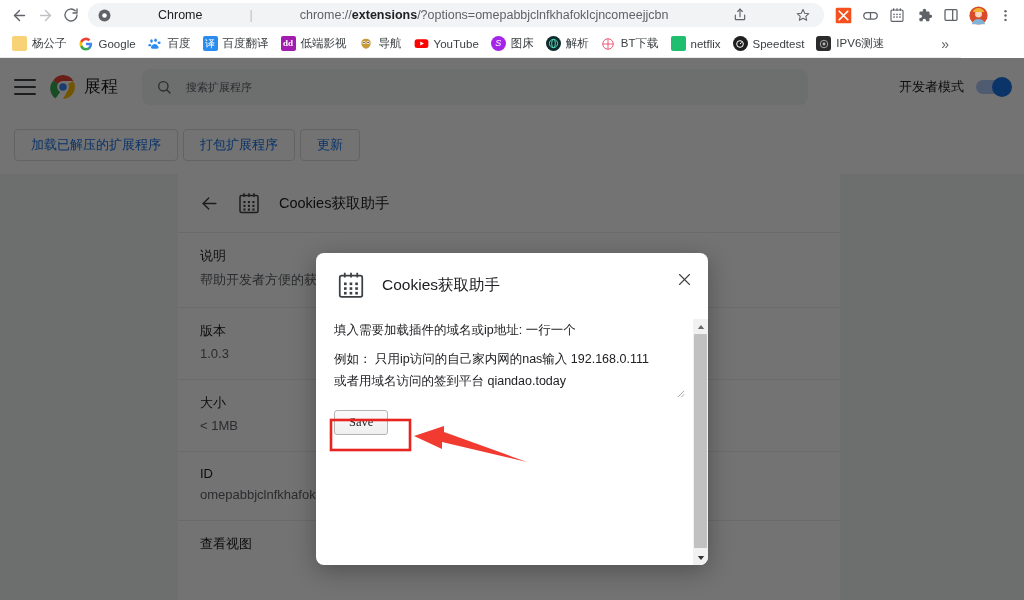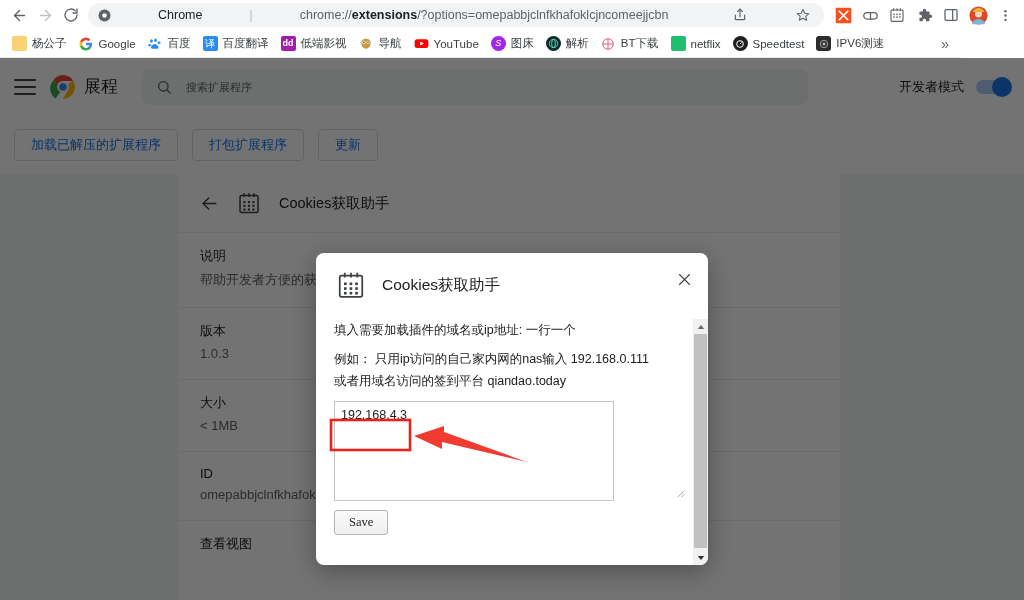--- a/index.html
+++ b/index.html
@@ -78,21 +78,21 @@
   .ext-search .si { color:#5f6368; margin-right:14px; display:flex; }
   .ext-search span { font-size:11px; color:#5f6368; }
   .dev-mode { margin-left:auto; display:flex; align-items:center; gap:12px; flex:0 0 auto; }
   .dev-mode-label { font-size:13px; color:#202124; }
   .switch { width:34px; height:14px; border-radius:7px; background:#aecbfa; position:relative; }
   .switch i { position:absolute; right:-2px; top:-3px; width:20px; height:20px;
     border-radius:50%; background:#1a73e8; }
 
   .toolbar-row {
     position:absolute; top:58px; left:0; width:1024px; height:58px;
-    background:#ffffff; display:flex; align-items:center; padding:0 14px; gap:14px;
+    background:#ffffff; display:flex; align-items:center; padding:0 14px; gap:5px;
   }
   .tb-btn {
     height:32px; padding:0 16px; border:1px solid #dadce0; border-radius:4px;
     background:#fff; color:#1a73e8; font-size:13px; display:flex; align-items:center;
     font-family:"Liberation Sans", sans-serif;
   }
 
   .content-area {
     position:absolute; top:116px; left:0; width:1024px; height:426px; background:#f1f3f4;
   }
@@ -289,21 +289,21 @@
             <path d="M11.5 12c2.6 0 4.4 2 5.9 3.8 1.5 1.9.4 4.4-2 4.4H7.8c-2.4 0-3.6-2.5-2.1-4.4C7.2 14 9 12 11.5 12z"></path>
           </svg>
       </span>
       <span>百度</span>
     </div>
     <div class="bm">
       <span class="bm-ico" style="background:#2b8cf0;font-size:10px;">译</span>
       <span>百度翻译</span>
     </div>
     <div class="bm">
-      <span class="bm-ico" style="background:#a21caf;font-size:9px;font-weight:bold;">dd</span>
+      <span class="bm-ico" style="background:#a21caf;font-size:9px;font-weight:bold;font-family:Liberation Serif, serif;">dd</span>
       <span>低端影视</span>
     </div>
     <div class="bm">
       <span class="bm-ico" style="background:transparent;">
         <svg width="14" height="14" viewBox="0 0 24 24">
             <path d="M12 3c4 0 8 2 8 7s-3 10-8 10S4 15 4 10s4-7 8-7z" fill="#c89a3c"></path>
             <circle cx="8.5" cy="9.5" r="2.6" fill="#fff"></circle>
             <circle cx="15.5" cy="9.5" r="2.6" fill="#fff"></circle>
             <circle cx="8.5" cy="9.5" r="1.3" fill="#222"></circle>
             <circle cx="15.5" cy="9.5" r="1.3" fill="#222"></circle>
@@ -496,21 +496,20 @@
           </svg>
       </div>
     </div>
 
     <div class="modal-body">
       <div class="mb-line">填入需要加载插件的域名或ip地址: 一行一个</div>
       <div class="mb-line tight">例如： 只用ip访问的自己家内网的nas输入 192.168.0.111</div>
       <div class="mb-line">或者用域名访问的签到平台 qiandao.today</div>
 
       <div class="ta-wrap">
-        <textarea class="ta" placeholder="" style="">192.168.4.3</textarea>
         <svg class="ta-grip" viewBox="0 0 10 10" stroke="#999" stroke-width="1">
             <line x1="9" y1="2" x2="2" y2="9"></line>
             <line x1="9" y1="6" x2="6" y2="9"></line>
           </svg>
       </div>
 
       <button class="save-btn">Save</button>
     </div>
 
     <div class="dlg-scroll">

